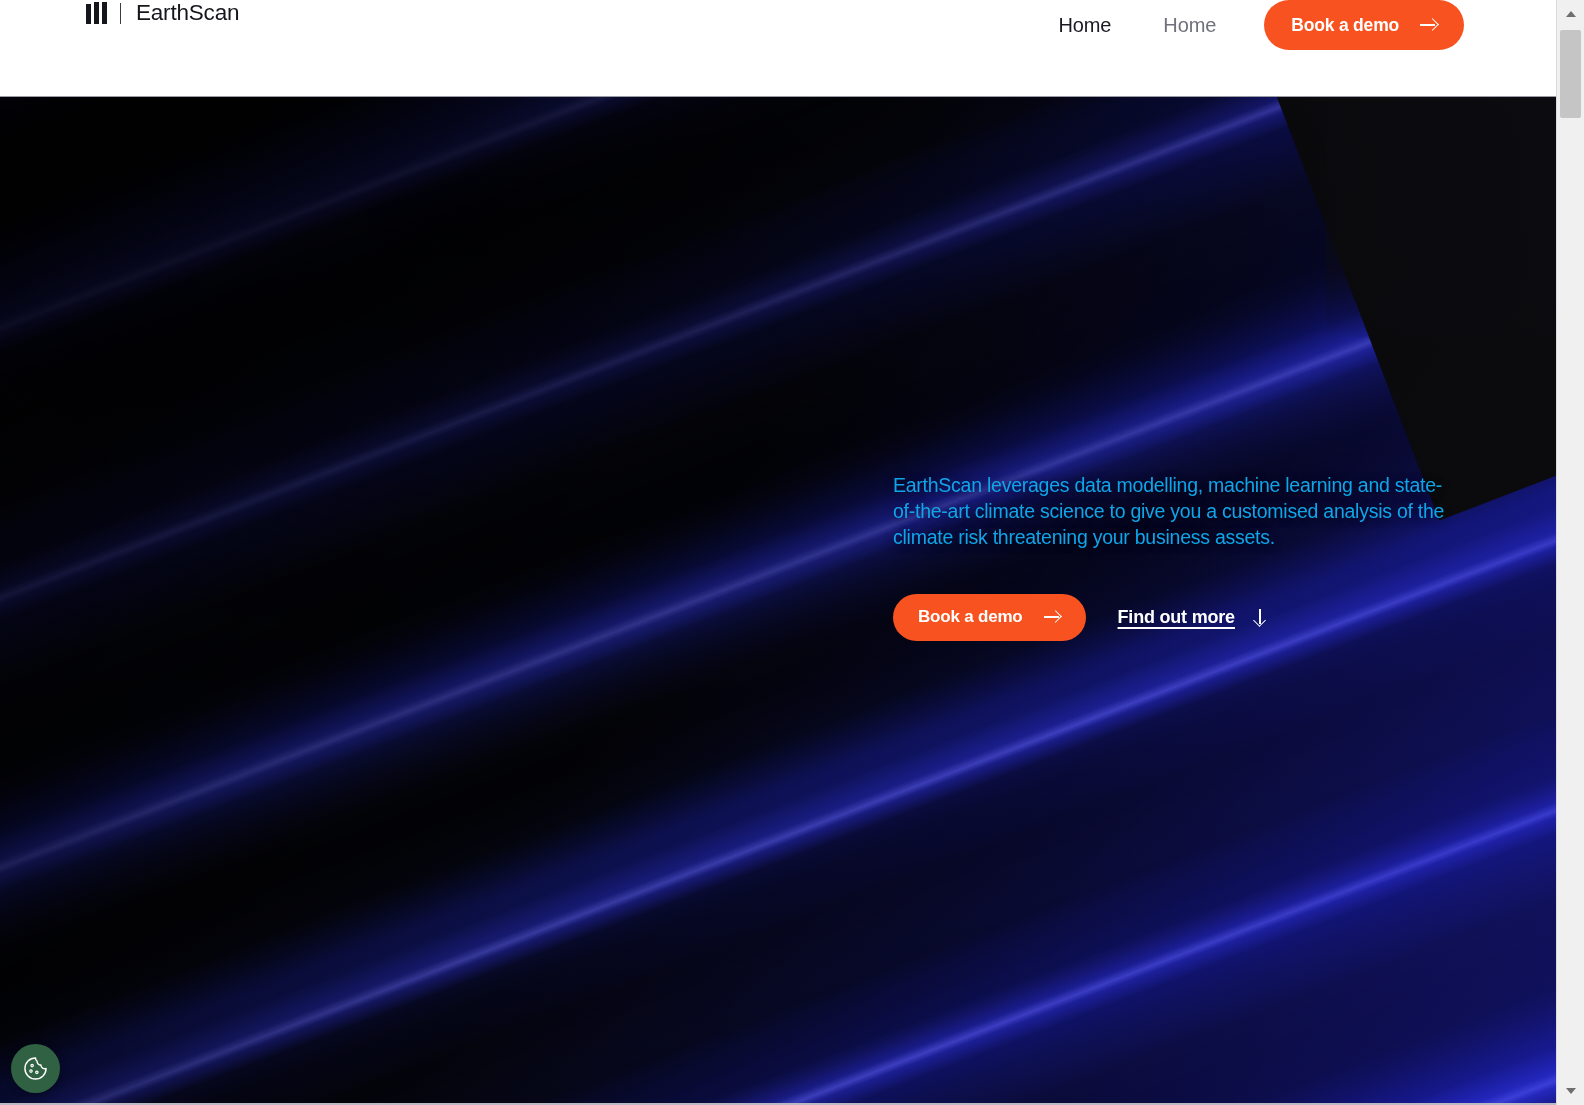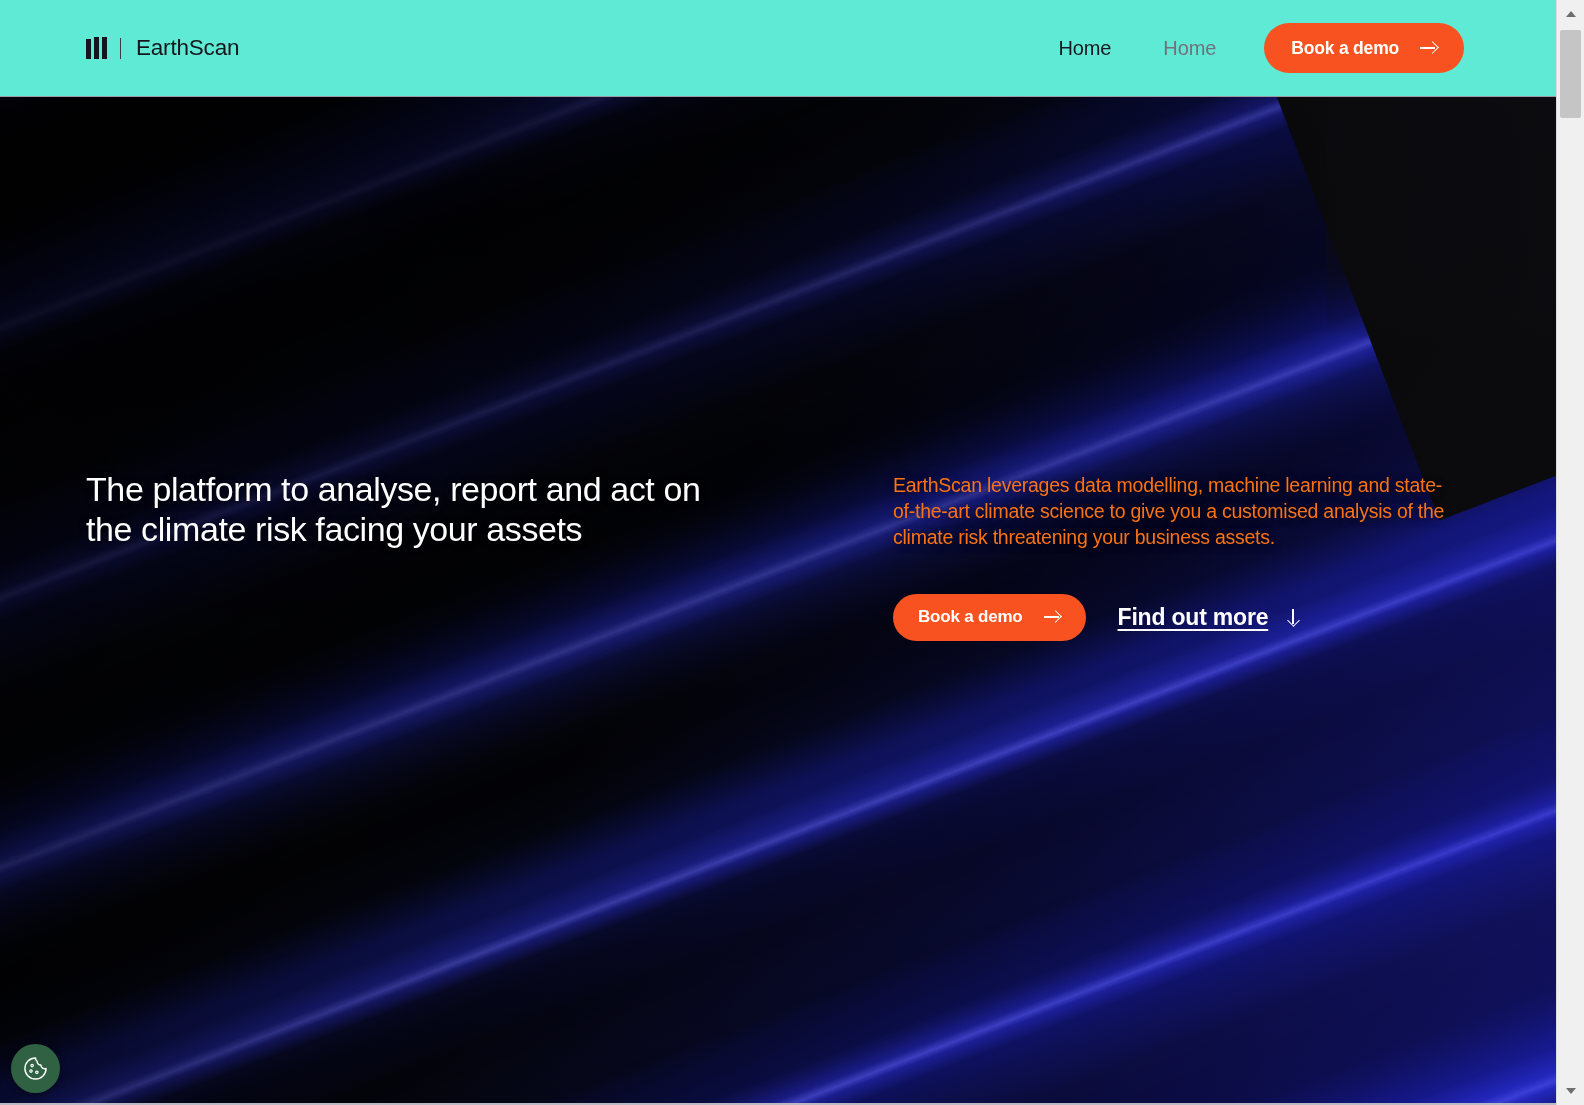--- a/index.html
+++ b/index.html
@@ -22,24 +22,24 @@
     left:0; top:0;
     width:1556px; height:1105px;
     overflow:hidden;
   }
 
   
   #header {
     position:absolute;
     left:0; top:0;
     width:1556px; height:97px;
-    background:#5eead4;
+    background:#ffffff;
     border-bottom:1px solid #9b9ca6;
     display:flex;
-    align-items:center;
+    align-items:flex-start;
     z-index:20;
   }
   .brand {
     display:flex;
     align-items:center;
     margin-left:86px;
     gap:11px;
     cursor:pointer;
   }
   .logo-mark {
@@ -249,41 +249,41 @@
     text-shadow:0 1px 10px rgba(0,0,0,0.45);
   }
   .hero-right {
     position:absolute;
     left:893px; top:376px;
     width:560px;
   }
   .hero-body {
     font-size:19.5px;
     line-height:1.33;
-    color:#f97316;
+    color:#0ea5e9;
     font-weight:400;
     letter-spacing:-0.25px;
     text-shadow:0 1px 8px rgba(0,0,0,0.5);
   }
   .hero-cta {
     margin-top:43px;
     display:flex;
     align-items:center;
     gap:32px;
   }
   .hero-cta .btn-demo {
     height:47px;
     padding:0 25px;
     font-size:17px;
   }
   .link-more {
     display:inline-flex;
     align-items:center;
     color:#ffffff;
-    font-size:23px;
+    font-size:18px;
     font-weight:700;
     letter-spacing:-0.2px;
     text-decoration:none;
     cursor:pointer;
     gap:12px;
   }
   .link-more .lbl {
     text-decoration:underline;
     text-underline-offset:4px;
     text-decoration-thickness:1.6px;
@@ -384,21 +384,20 @@
       <div class="bg-layer bg-bands"></div>
       <div class="bg-layer bg-bands2"></div>
       <div class="bg-layer bg-streaks"></div>
       <div class="bg-ramp"></div>
       <div class="bg-corner-tr"></div>
       <div class="bg-corner-tr2"></div>
       <div class="bg-vignette"></div>
 
       <div class="hero-inner">
 
-        <h1 class="headline">The platform to analyse, report and act on the climate risk facing your assets</h1>
 
         <div class="hero-right">
           <p class="hero-body">EarthScan leverages data modelling, machine learning and state-of-the-art climate science to give you a customised analysis of the climate risk threatening your business assets.</p>
 
           <div class="hero-cta">
             <button class="btn-demo">
               <span>Book a demo</span>
               <span class="arrow-r"></span>
             </button>
 

